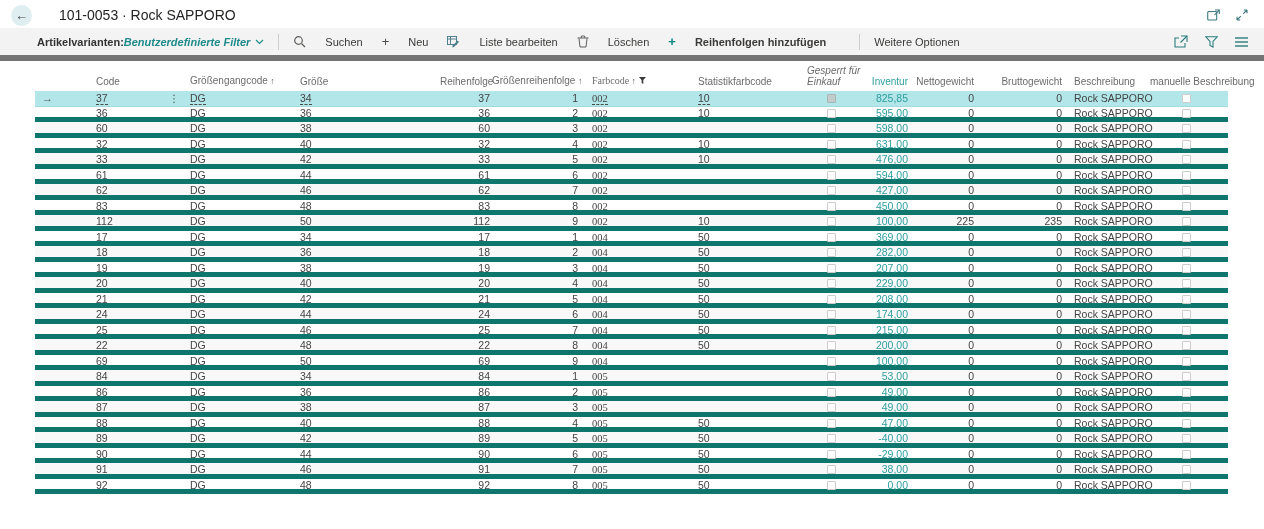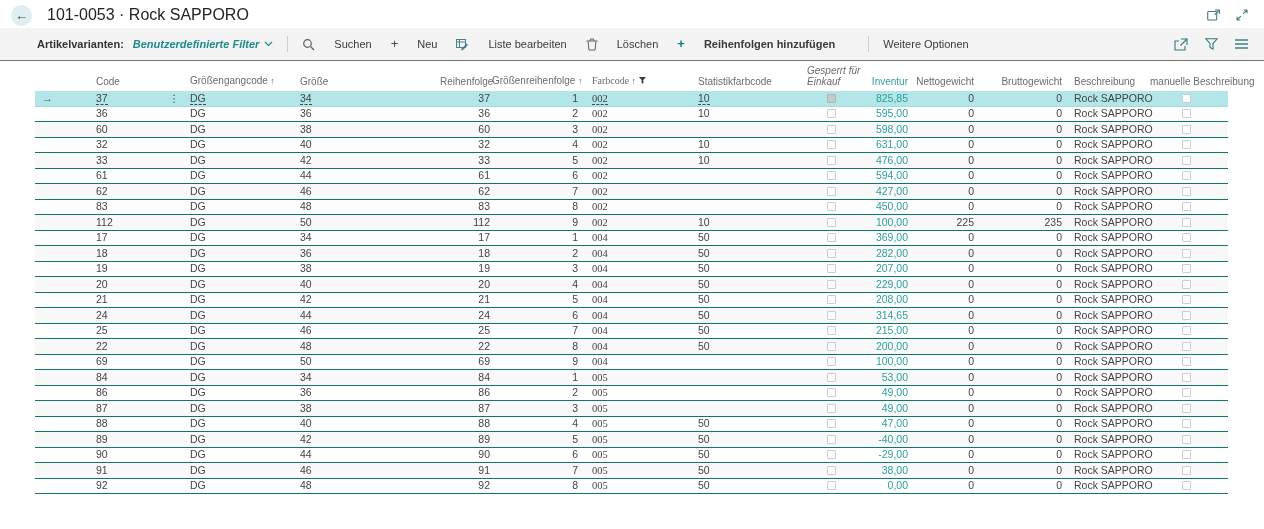--- a/index.html
+++ b/index.html
@@ -3,49 +3,49 @@
 <meta charset="utf-8">
 <style>
   * { box-sizing: border-box; margin: 0; padding: 0; }
   html,body { width:1264px; height:529px; overflow:hidden; background:#fff;
     font-family:"Liberation Sans", sans-serif; }
 
   
   .titlebar { height:28px; display:flex; align-items:center; padding:2px 16px 0 11px; background:#fff; }
   .back-btn { width:21px; height:21px; border-radius:50%; background:#dfeef0; color:#3f3f3f;
     display:flex; align-items:center; justify-content:center; font-size:13px; cursor:pointer; }
-  .page-title { margin-left:15px; font-size:16px; color:#252423; }
+  .page-title { margin-left:27px; font-size:14px; color:#252423; }
   .titlebar-icons { margin-left:auto; display:flex; gap:16px; align-items:center; }
   .tb-icon { display:flex; align-items:center; cursor:pointer; }
 
   
-  .toolbar { height:33px; background:#f3f3f3; border-bottom:1px solid #737373;
+  .toolbar { height:33px; background:#f3f3f3; border-bottom:6px solid #737373;
     display:flex; align-items:center; padding:0 16px 0 37px; font-size:11px; color:#3b3a39; }
   .tb-caption { font-weight:700; color:#333; }
-  .tb-filter { margin-left:9px; color:#1f8a8a; font-style:italic; font-weight:700;
+  .tb-filter { color:#1f8a8a; font-style:italic; font-weight:700;
     display:flex; align-items:center; gap:5px; cursor:pointer; }
   .v-div { width:1px; height:16px; background:#cfcecd; margin:0 14px; }
   .tb-action { display:flex; align-items:center; gap:19px; margin-right:19px; cursor:pointer; white-space:nowrap; }
   .plus-gray  { color:#4a4a4a; font-size:13px; font-weight:400; line-height:10px; }
   .plus-teal  { color:#038387; font-size:13px; font-weight:700; line-height:10px; }
   .toolbar-right { margin-left:auto; display:flex; gap:17px; align-items:center; }
 
   
   .grid { display:grid;
     grid-template-columns:28px 122px 110px 145px 52px 88px 106px 114px 62px 50px 65px 88px 80px 83px; }
   .table-wrap { margin-left:35px; width:1193px; }
   .thead { height:30px; align-items:end; padding-bottom:4px; }
   .hcell { font-size:10px; color:#6b6b6b; white-space:nowrap; line-height:11px; cursor:pointer; }
   .hcell.r { text-align:right; }
   .hcell.wrap { white-space:normal; }
   .sort { font-size:9px; }
   .mini-funnel { display:inline-block; width:7px; height:7px; margin-left:3px; background:#3b3a39;
     clip-path:polygon(0 0,100% 0,62% 42%,62% 100%,38% 85%,38% 42%); }
 
-  .row { height:15.5px; border-bottom:1px solid #0f766e; align-items:center;
+  .row { height:15.5px; border-bottom:5px solid #0f766e; align-items:center;
     font-size:10.5px; color:#444; cursor:pointer; }
   .row:nth-child(odd) { background:#f8f8f8; }
   .row.sel { background:#b2e6e8; border-bottom:1px solid #a3dbdd; }
   .cell { overflow:visible; white-space:nowrap; line-height:13px; }
 
   .c0 { padding-left:7px; color:#555; font-size:11px; }
   .c1 { padding-left:6px; position:relative;margin-left:27px; }
   .c2 { padding-left:5px; }
   .c3 { padding-left:5px; }
   .c4 { text-align:right; padding-right:2px; }
@@ -469,21 +469,21 @@
         <div class="cell c1"><span>24</span></div>
         <div class="cell c2"><span>DG</span></div>
         <div class="cell c3"><span>44</span></div>
         <div class="cell c4"><span>24</span></div>
         <div class="cell c5"><span>6</span></div>
         <div class="cell c6"><span>004</span></div>
         <div class="cell c7"><span>50</span></div>
         <div class="cell c8">
           <span class="checkbox"></span>
         </div>
-        <div class="cell c9"><span>314,65</span></div>
+        <div class="cell c9"><span>174,00</span></div>
         <div class="cell c10"><span>0</span></div>
         <div class="cell c11"><span>0</span></div>
         <div class="cell c12"><span>Rock SAPPORO</span></div>
         <div class="cell c13">
           <span class="checkbox"></span>
         </div>
       </div>
       <div class="row grid">
         <div class="cell c0"></div>
         <div class="cell c1"><span>25</span></div>

